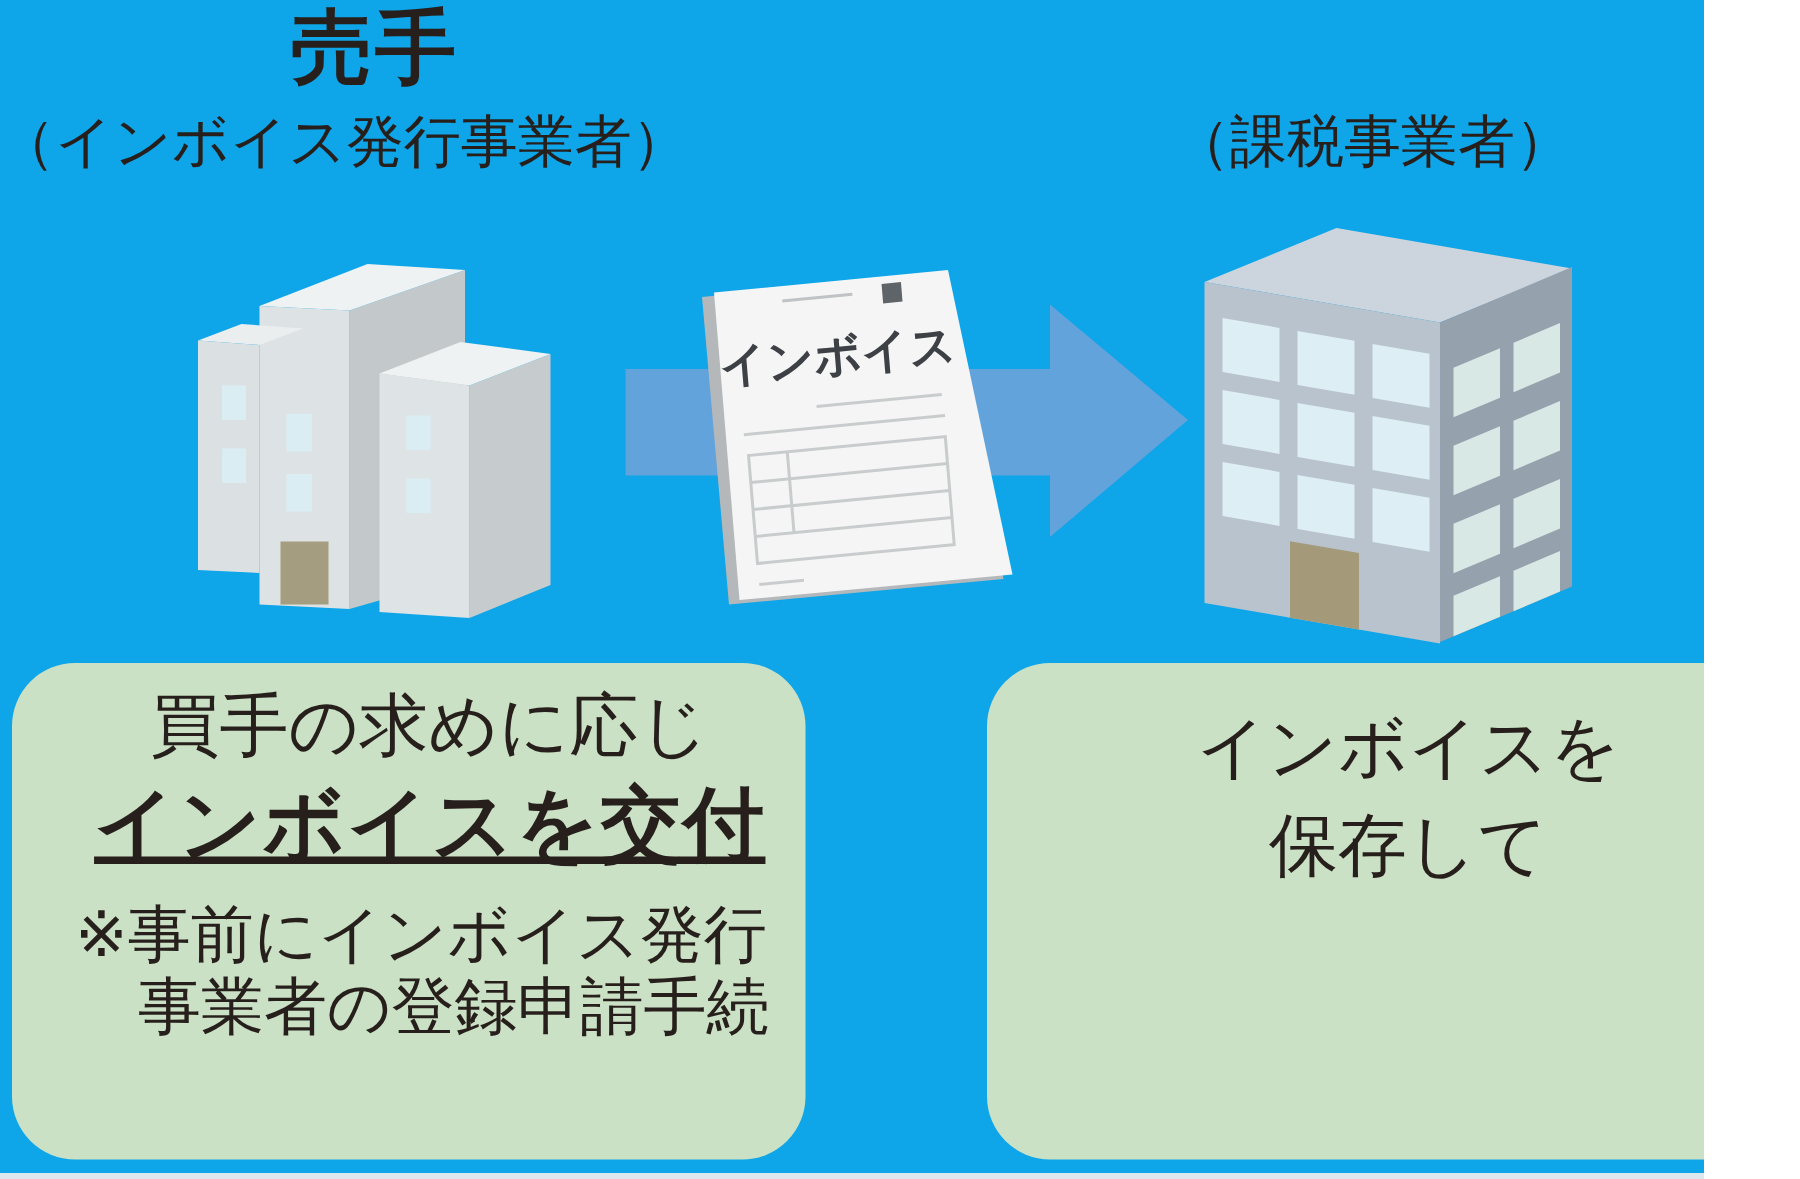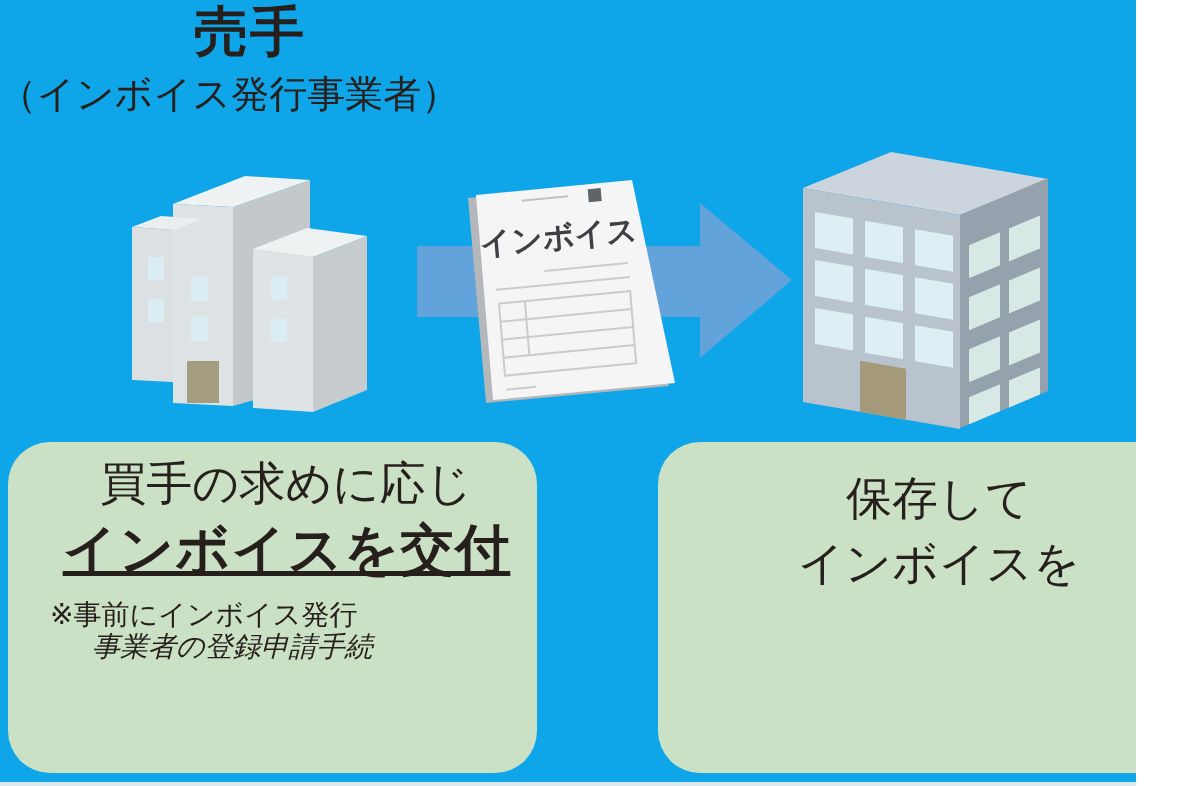--- a/index.html
+++ b/index.html
@@ -19,38 +19,39 @@
   .greenbox{
     position:absolute;background:#cae1c5;border-radius:42px;
     top:442px;height:331px;box-sizing:border-box;padding-left:28px;
   }
   .gb-left{left:8px;width:529px;}
   .gb-right{left:658px;width:534px;text-align:center;padding-top:24px;}
   .gb-line-reg{font-size:46px;line-height:1.42;text-align:center;font-weight:normal;}
   .gb-line-bold{font-size:54px;line-height:1.32;text-align:center;font-weight:bold;letter-spacing:1px;text-decoration:underline;}
   .gb-left .gb-line-reg{margin-top:12px;line-height:1.3;}
   .gb-left .gb-line-bold{margin-top:0;}
-  .gb-note{margin-top:14px;margin-left:14px;font-size:28px;line-height:1.15;text-align:left;}
-  .gb-note .cont{padding-left:42px;font-style:italic;}
+  .gb-note{margin-top:14px;margin-left:14px;font-size:42px;line-height:1.15;text-align:left;}
+  .gb-note .cont{padding-left:42px;}
   .bottom-rule{
     position:absolute;left:0;top:782px;width:1200px;height:4px;background:#dde8ee;
   }
   svg{position:absolute;left:0;top:0;}
   svg text{
     font-family:"DejaVu Sans","Liberation Sans",sans-serif;
   }
 </style>
 </head>
 <body>
 
 <div class="stage">
 
   <div class="abs party-title" style="left:100px;top:2px;width:300px;">売手</div>
   <div class="abs party-subtitle" style="left:-2px;top:74px;width:462px;">（インボイス発行事業者）</div>
 
+  <div class="abs party-subtitle" style="left:760px;top:74px;width:310px;">（課税事業者）</div>
 
   <svg width="1200" height="786" viewBox="0 0 1200 786">
 
     <g>
       <polygon points="417,246 700,246 700,203 792,280 700,358 700,317 417,317" fill="#61a3da"></polygon>
     </g>
 
     <g>
 
       <polygon points="233,207 310,180 310,384 233,406" fill="#c3c9ca"></polygon>
@@ -122,18 +123,18 @@
   <div class="greenbox gb-left">
     <div class="gb-line-reg">買手の求めに応じ</div>
     <div class="gb-line-bold">インボイスを交付</div>
     <div class="gb-note">
       <div>※事前にインボイス発行</div>
       <div class="cont">事業者の登録申請手続</div>
     </div>
   </div>
 
   <div class="greenbox gb-right">
+    <div class="gb-line-reg">インボイスを</div>
     <div class="gb-line-reg">保存して</div>
-    <div class="gb-line-reg">インボイスを</div>
   </div>
 
   <div class="bottom-rule"></div>
 </div>
 
 </body></html>

